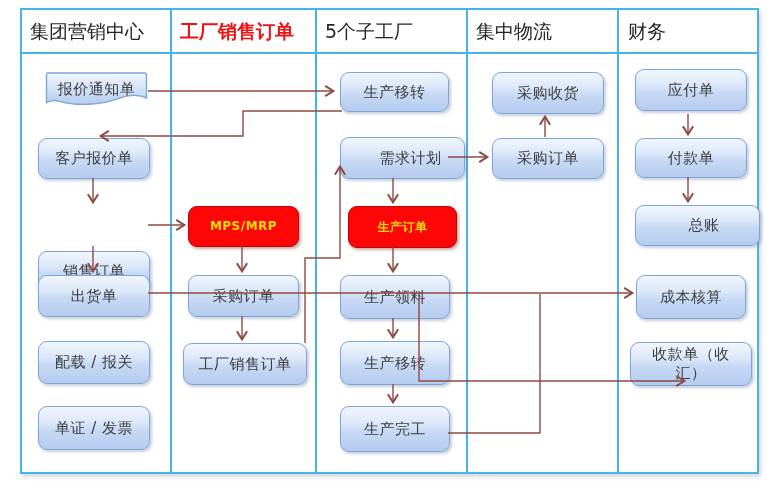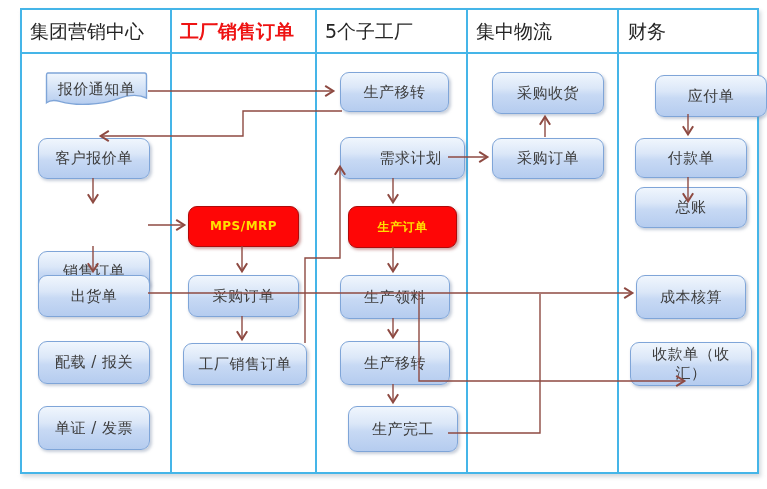--- a/index.html
+++ b/index.html
@@ -85,36 +85,36 @@
       </div>
       <div class="box highlight" style="left: 323px; top: 206px; width: 107px; height: 40px; margin-left: 25px;">
         <span>生产订单</span>
       </div>
       <div class="box rounded" style="left: 340px; top: 275px; width: 108px; height: 42px;">
         <span>生产领料</span>
       </div>
       <div class="box rounded" style="left: 340px; top: 341px; width: 108px; height: 42px;">
         <span>生产移转</span>
       </div>
-      <div class="box rounded" style="left: 348px; top: 406px; width: 108px; height: 44px; align-items: center;">
+      <div class="box rounded" style="left: 340px; top: 406px; width: 108px; height: 44px; align-items: center;">
         <span>生产完工</span>
       </div>
       <div class="box rounded" style="left: 492px; top: 72px; width: 110px; height: 40px;">
         <span>采购收货</span>
       </div>
       <div class="box rounded" style="left: 492px; top: 138px; width: 110px; height: 39px;">
         <span>采购订单</span>
       </div>
-      <div class="box rounded" style="left: 635px; top: 75px; width: 110px; height: 40px; margin-left: 20px;">
+      <div class="box rounded" style="left: 635px; top: 69px; width: 110px; height: 40px;">
         <span>应付单</span>
       </div>
       <div class="box rounded" style="left: 635px; top: 138px; width: 110px; height: 38px;">
         <span>付款单</span>
       </div>
-      <div class="box rounded" style="left: 635px; top: 187px; width: 110px; height: 39px;">
+      <div class="box rounded" style="left: 635px; top: 205px; width: 110px; height: 39px; padding-left: 13px;">
         <span>总账</span>
       </div>
       <div class="box rounded" style="left: 636px; top: 275px; width: 108px; height: 42px;">
         <span>成本核算</span>
       </div>
       <div class="box rounded" style="left: 630px; top: 342px; width: 120px; height: 42px;">
         <span style="width: 82px;">收款单（收汇）</span>
       </div>
     </div>
   <svg class="wires" width="767" height="489" viewBox="0 0 767 489">

